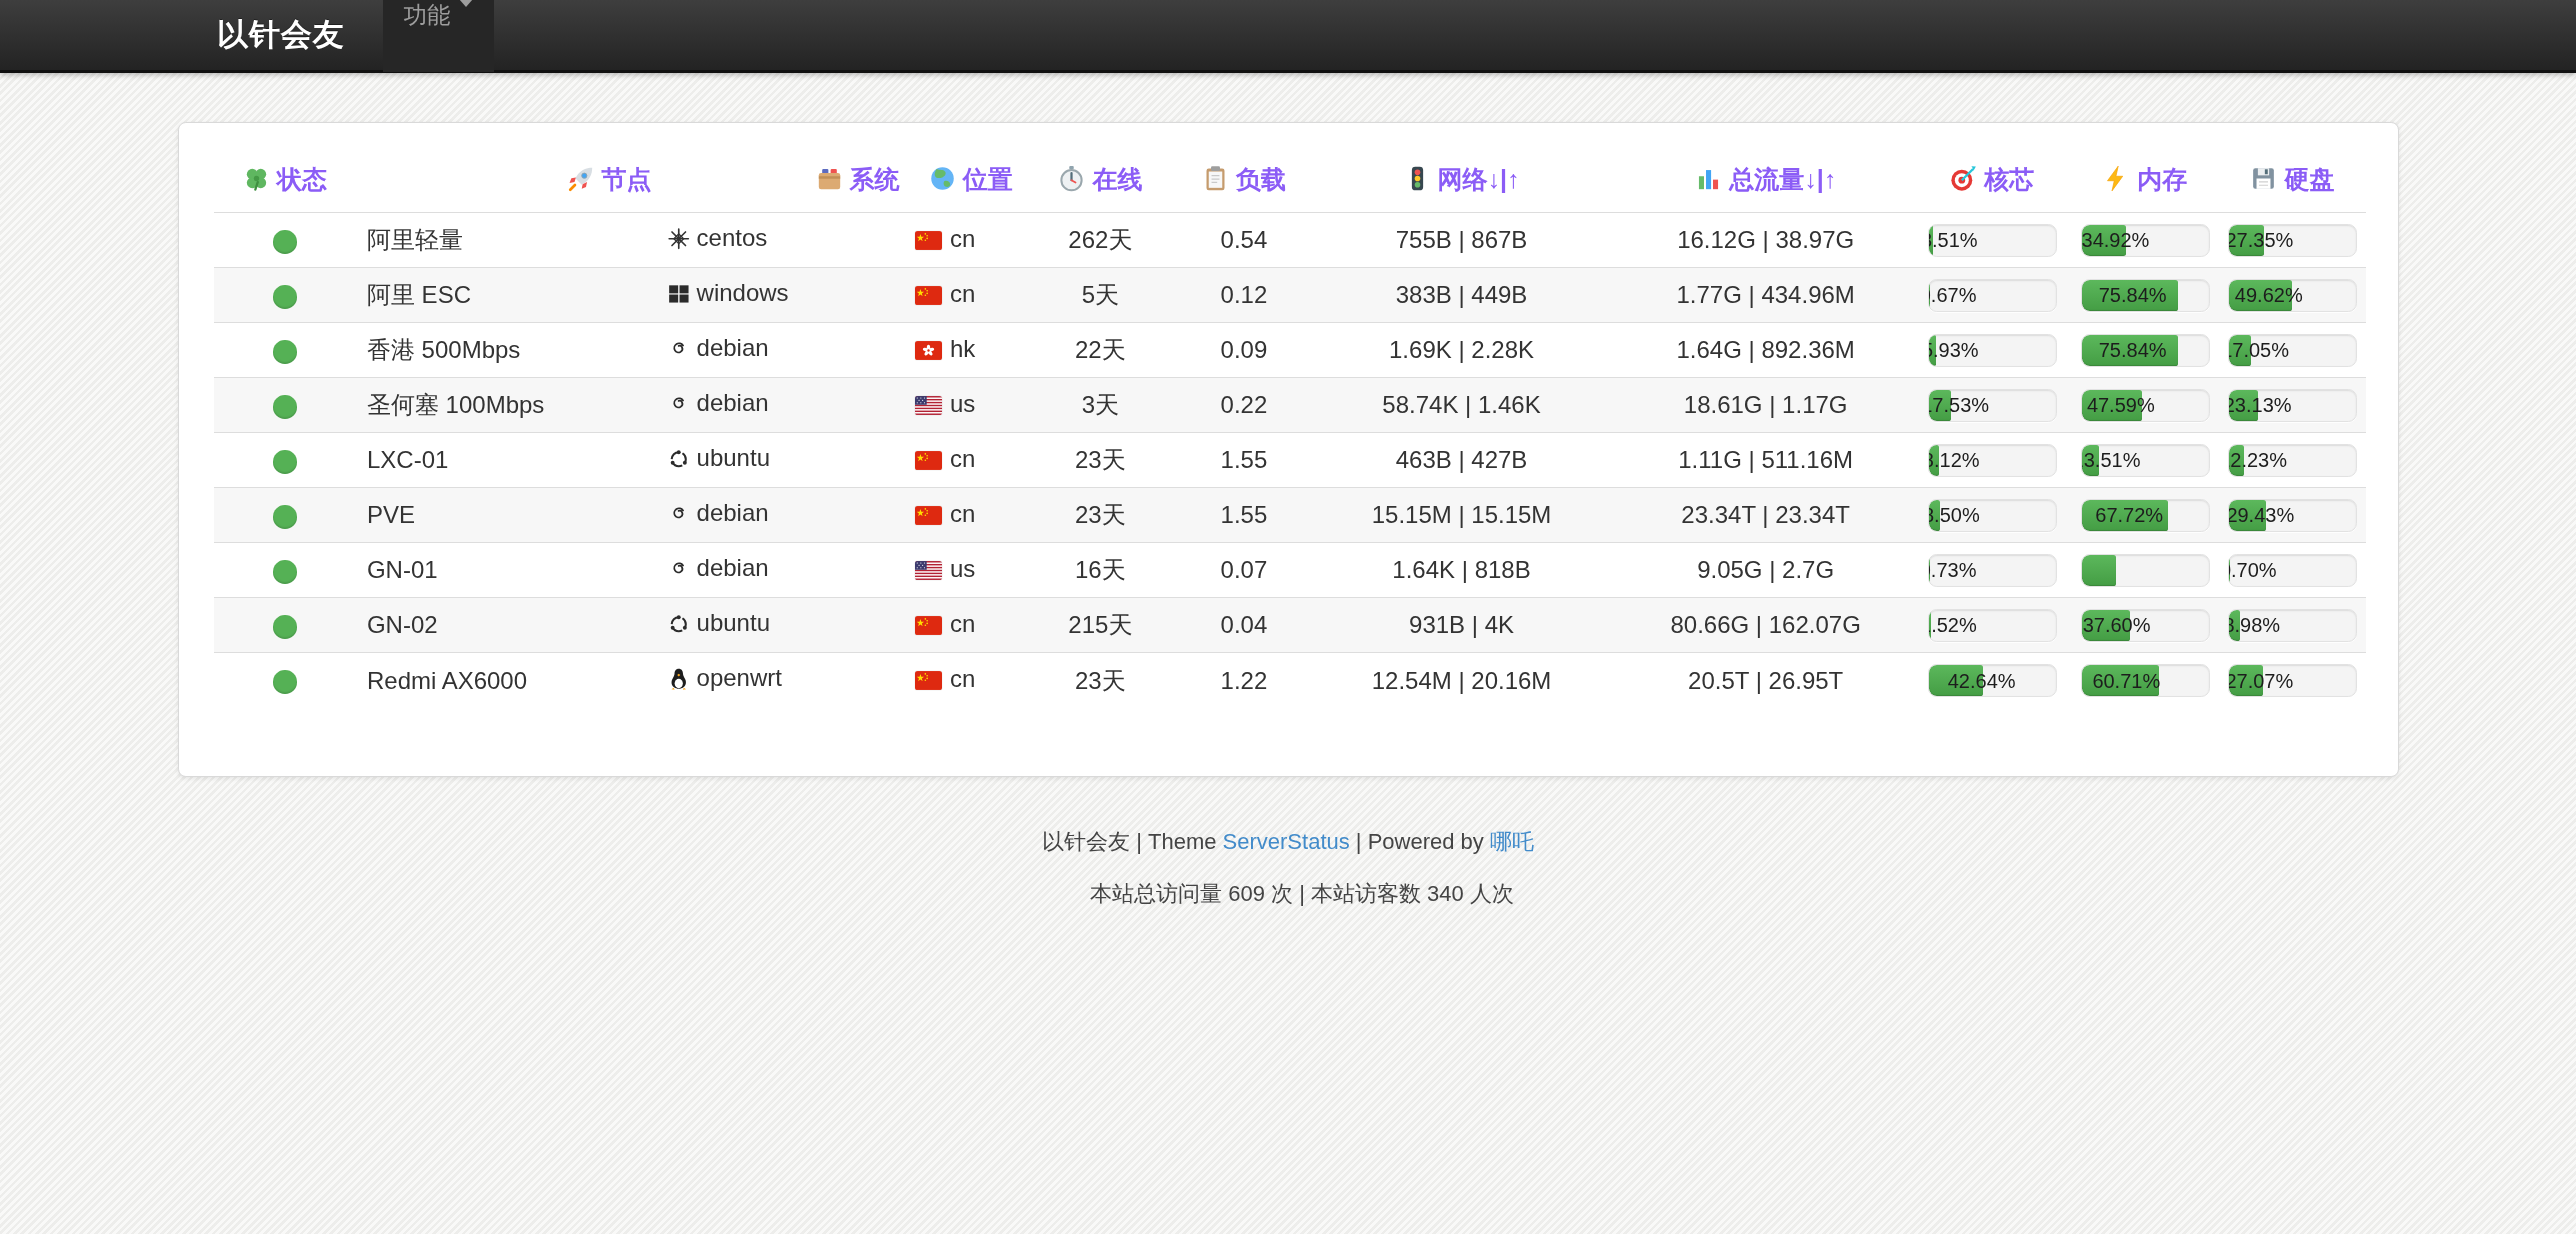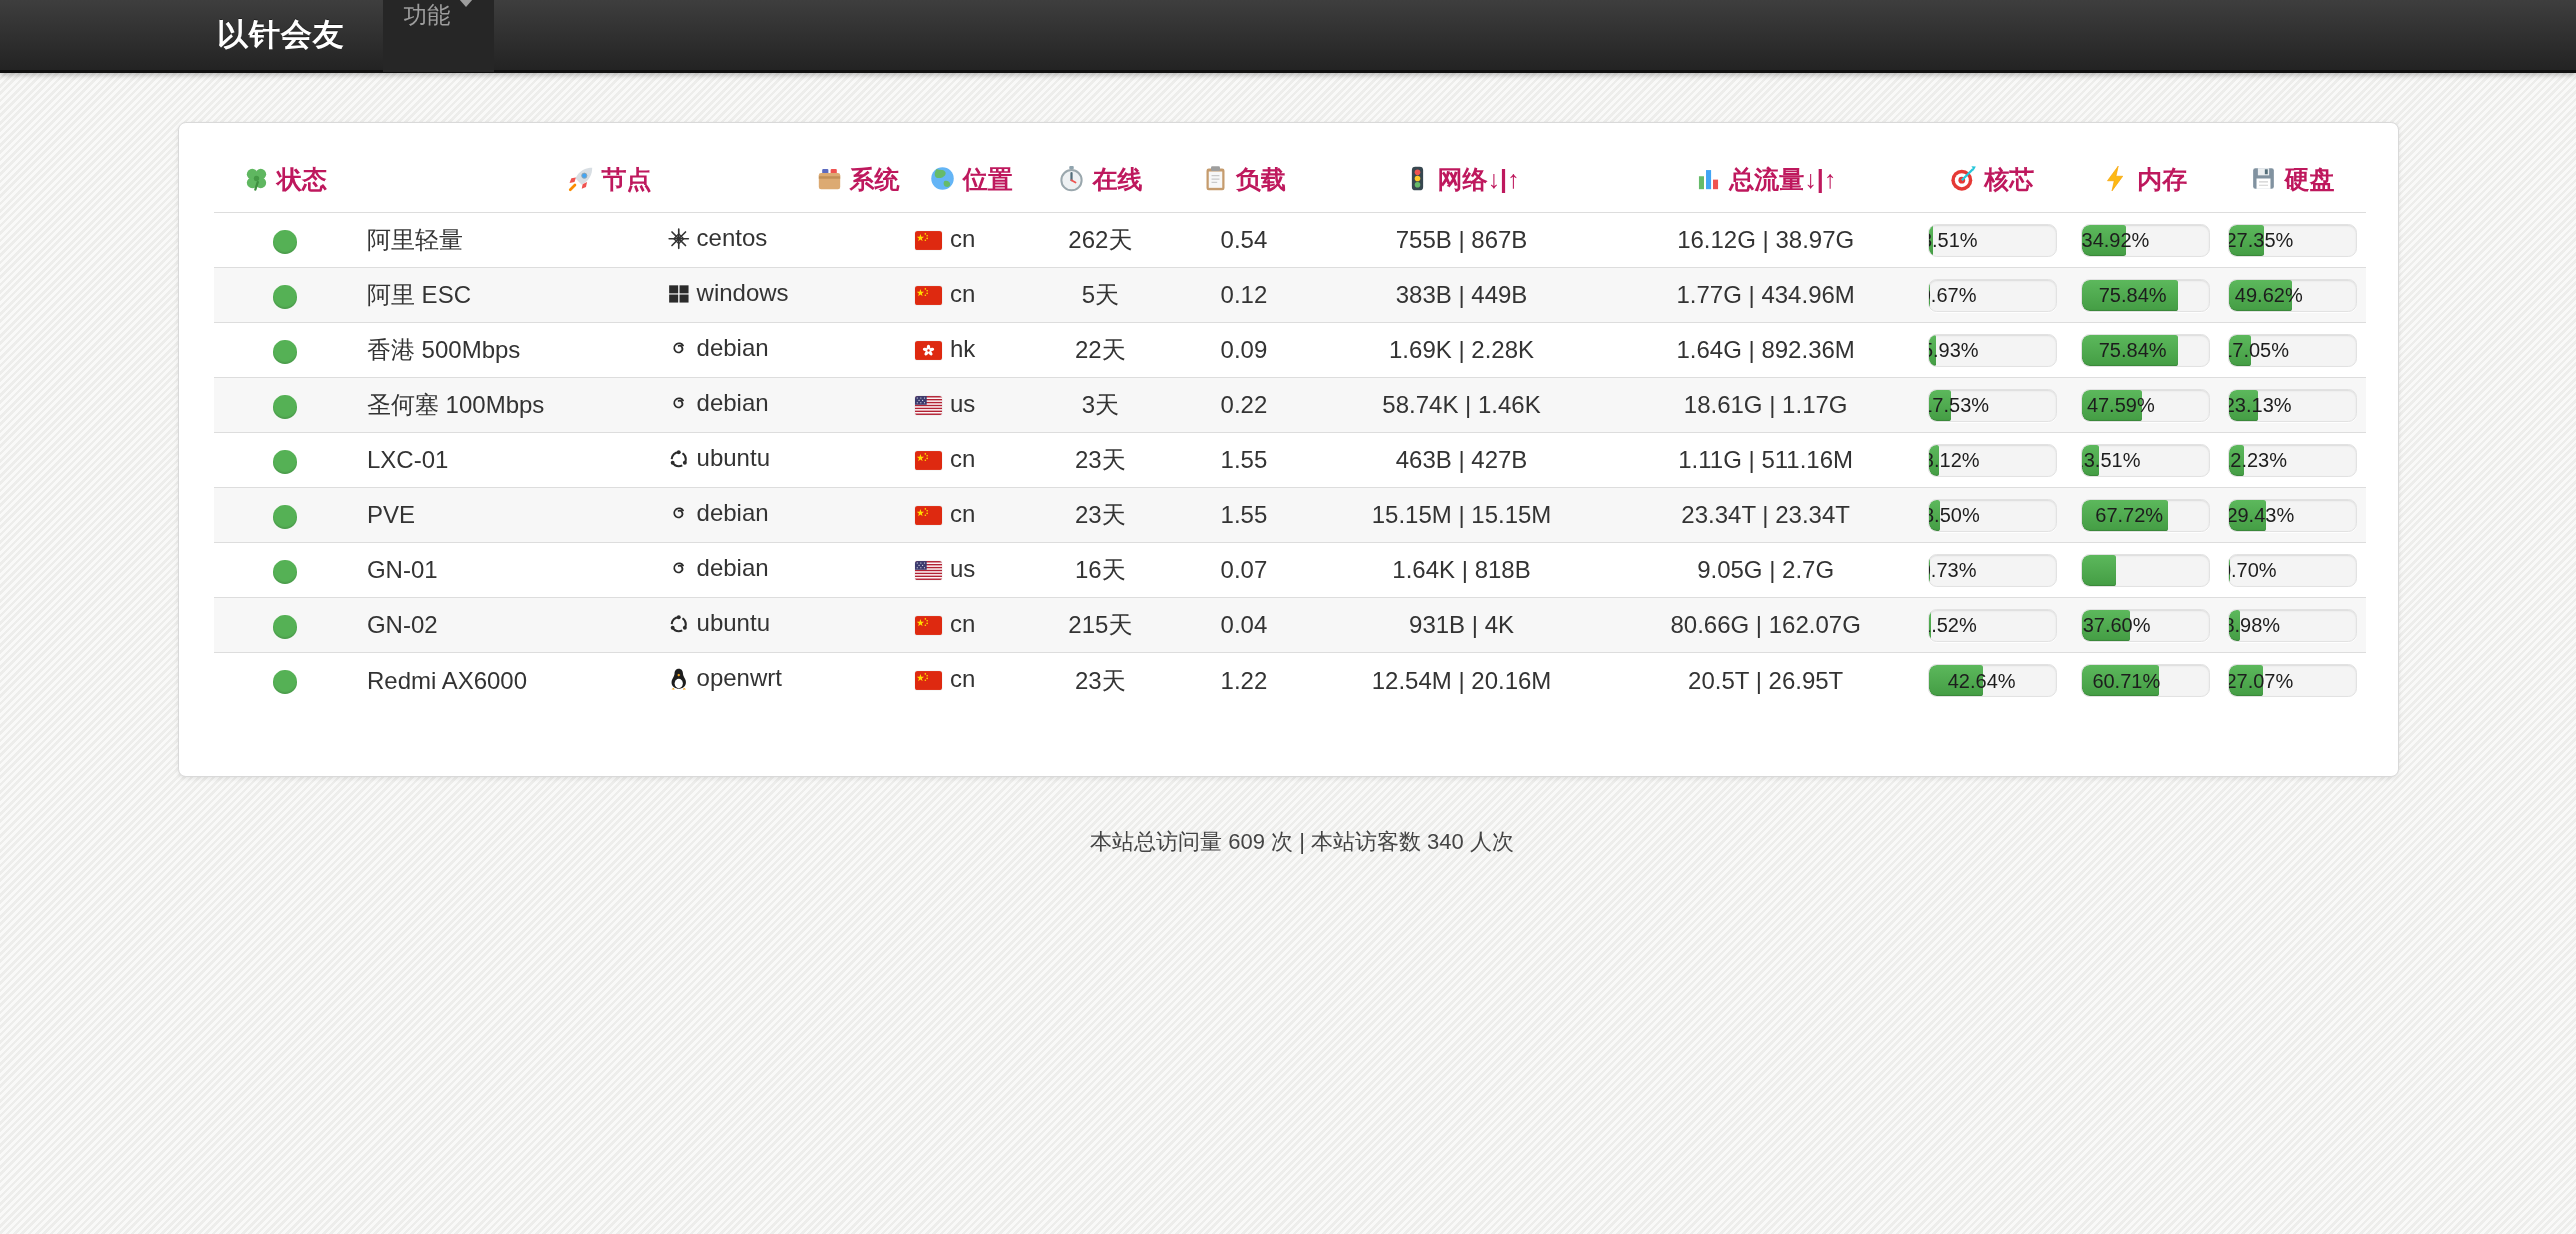--- a/index.html
+++ b/index.html
@@ -49,21 +49,21 @@
     padding:22.6px 35px 68px 35px;
   }
 
   table { width:2152px; border-collapse:collapse; table-layout:fixed; }
   col.c-status  {width:143px;} col.c-name {width:300px;} col.c-os {width:248px;}
   col.c-loc     {width:113px;} col.c-online {width:165px;} col.c-load {width:122px;}
   col.c-net     {width:313px;} col.c-traffic {width:295px;}
   col.c-cpu     {width:158px;} col.c-mem {width:148px;} col.c-disk {width:146px;}
 
   thead th {
-    font-size:25px; font-weight:bold; color:#be185d;
+    font-size:25px; font-weight:bold; color:#8b5cf6;
     padding:17.4px 5.2px 14px 5.2px;
     border-bottom:1.7px solid #ddd;
     text-align:center; white-space:nowrap;
   }
   thead th.left { text-align:right; }
   .hicon { display:inline-block; vertical-align:-4.3px; margin-right:7px; }
   .hicon svg { width:27px; height:27px; display:inline-block; }
 
   tbody td {
     height:55px; font-size:24px; color:#333;
@@ -600,15 +600,18 @@
               <div class="fill" style="width: 27.07%;"></div>
               <span class="plabel" style="left: 23.9331%;">27.07%</span>
             </div>
           </td>
         </tr>
       </tbody>
   </table>
 </div>
 
 <div class="footer">
+  <div class="line1">
+    <span>以针会友</span><span> | Theme </span><a href="#">ServerStatus</a><span> | Powered by </span><a href="#">哪吒</a>
+  </div>
   <div class="line2">本站总访问量 609 次 | 本站访客数 340 人次</div>
 </div>
 
 
 </body></html>

